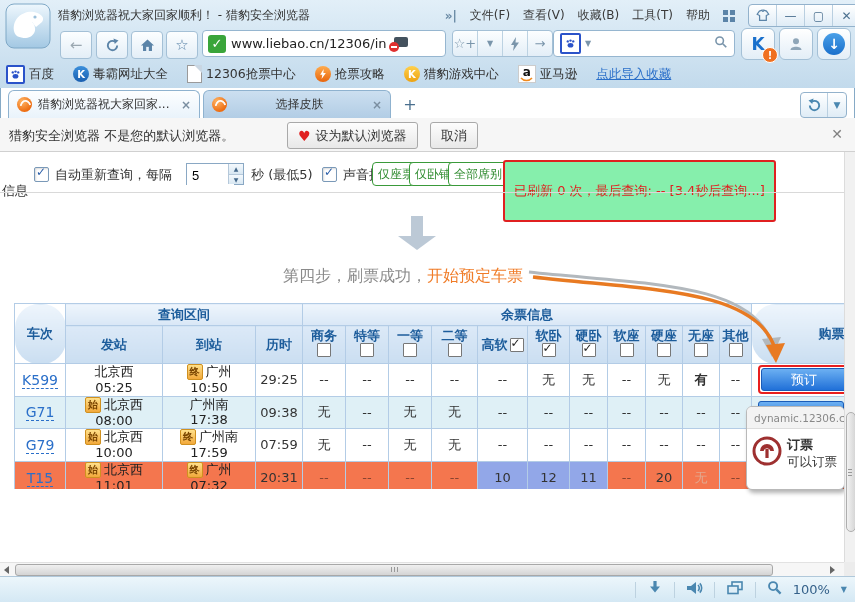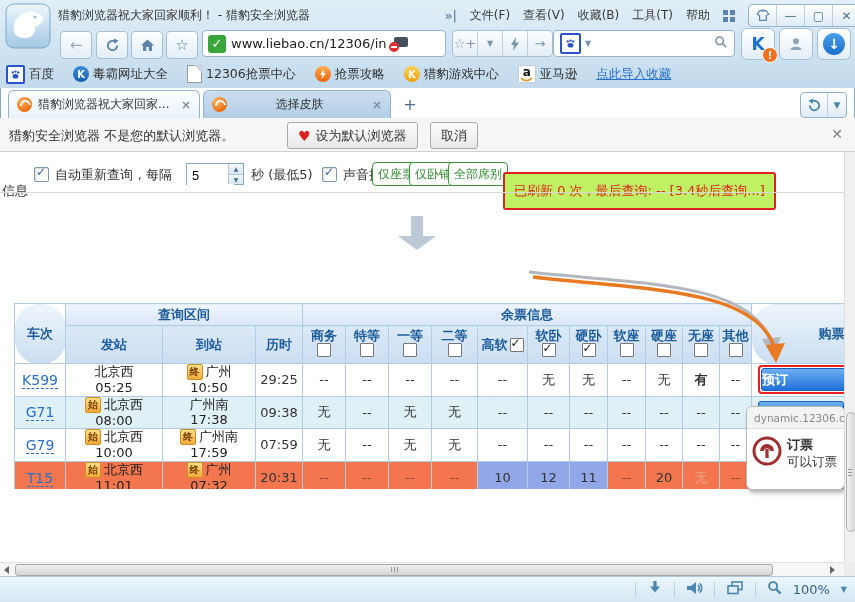--- a/index.html
+++ b/index.html
@@ -101,22 +101,22 @@
   .cb.on::after{content:"✓";position:absolute;left:1px;top:-3px;font-size:12px;font-weight:bold;color:#2b5ea8;}
   .spin{position:absolute;left:186px;top:11px;width:58px;height:22px;border:1px solid #8aa8c4;background:#fff;box-sizing:border-box;}
   .spin input{position:absolute;left:0;top:0;width:40px;height:100%;border:none;outline:none;font-size:13px;padding-left:5px;}
   .spin .arrows{position:absolute;right:0;top:0;width:14px;height:100%;border-left:1px solid #b5c8da;
       display:flex;flex-direction:column;}
   .spin .arrows span{flex:1;display:flex;align-items:center;justify-content:center;font-size:6px;color:#44688a;
       background:linear-gradient(#f4f9fd,#d8e7f2);}
   .spin .arrows span:first-child{border-bottom:1px solid #b5c8da;}
   .gbtn{position:absolute;top:10px;height:24px;box-sizing:border-box;border:1px solid #3a9a3a;border-radius:4px;
       color:#2e8b2e;font-size:12px;padding:0 5px;display:flex;align-items:center;background:#fff;}
-  .red-status{position:absolute;left:503px;top:20px;height:26px;border:2px solid #e02020;border-radius:3px;
-      color:#e02020;font-size:13px;display:flex;align-items:center;padding:4px 9px;white-space:nowrap;background:#bef264;}
+  .red-status{position:absolute;left:503px;top:8px;height:26px;border:2px solid #e02020;border-radius:3px;
+      color:#e02020;font-size:13px;display:flex;align-items:center;padding:16px 9px;white-space:nowrap;background:#86efac;}
   .q-divider{position:absolute;left:0;top:40px;width:855px;height:1px;background:#d9d9d9;}
   
   .darr-stem{position:absolute;left:411px;top:64px;width:12px;height:20px;background:#bcc9d6;}
   .darr-head{position:absolute;left:398px;top:84px;width:0;height:0;border-left:19px solid transparent;
       border-right:19px solid transparent;border-top:14px solid #bcc9d6;}
   .step-text{position:absolute;left:283px;top:114px;font-size:16px;white-space:nowrap;}
   .step-gray{color:#8a8a8a;}
   .step-orange{color:#f07c28;}
   .curve-svg{position:absolute;left:0;top:0;width:855px;height:426px;pointer-events:none;z-index:6;}
   
@@ -142,22 +142,22 @@
       background:linear-gradient(#ffe08a,#f2a93b);border:1px solid #cf9020;border-radius:2px;margin-right:3px;
       text-align:center;vertical-align:1px;}
   td.dash{color:#4a4a4a;}
   td.none{color:#b6c0ca;}
   td.avail{color:#2e8b2e;font-weight:bold;}
   td.num{color:#1a1a2e;}
   .tt tbody td.hot{background:#92a7e8 !important;}
   .tt tbody tr.sel td.dash{color:#8a4430;}
   .tt tbody tr.sel td.none{color:#e2a88f;}
   td.buycell{text-align:left;padding-left:6px;}
-  .bookbtn{display:inline-block;width:84px;height:21px;line-height:21px;color:#fff;font-size:13px;
-      background:linear-gradient(#6cb0f2,#2070d8);border:1px solid #1a5cb8;border-radius:3px;vertical-align:middle;font-weight:bold;}
+  .bookbtn{display:inline-block;width:84px;height:21px;line-height:21px;text-align:center;color:#fff;font-size:13px;
+      background:linear-gradient(#6cb0f2,#2070d8);border:1px solid #1a5cb8;border-radius:3px;vertical-align:middle;}
   .redbox{display:inline-block;border:2px solid #e81f1f;border-radius:4px;padding:1px;line-height:0;vertical-align:middle;}
   
   .tooltip{position:absolute;left:746px;top:254px;width:97px;height:82px;background:#fff;border:1px solid #b9b9b9;
       border-radius:6px;box-shadow:2px 3px 4px rgba(0,0,0,.3);z-index:10;overflow:hidden;}
   .tt-head{height:21px;background:#f3f3f3;border-bottom:1px solid #ddd;font-size:10.5px;color:#888;
       display:flex;align-items:center;padding:0 7px;white-space:nowrap;}
   .tt-body{display:flex;align-items:center;gap:5px;padding:7px 5px;}
   .tt-title{font-size:13px;font-weight:bold;color:#333;line-height:1.35;}
   .tt-desc{font-size:12.5px;color:#333;line-height:1.35;white-space:nowrap;}
   
@@ -395,20 +395,23 @@
     <span class="q-label" style="left:343px;top:14px;">声音提示</span>
     <span class="gbtn" style="left:372px;">仅座票</span>
     <span class="gbtn" style="left:409px;">仅卧铺</span>
     <span class="gbtn" style="left:448px;">全部席别</span>
     <span class="red-status">已刷新 0 次，最后查询: -- [3.4秒后查询...]</span>
     <div class="q-divider"></div>
 
     <div class="darr-stem"></div>
     <div class="darr-head"></div>
 
+    <div class="step-text">
+      <span class="step-gray">第四步，刷票成功，</span><span class="step-orange">开始预定车票</span>
+    </div>
 
     <div class="tablewrap">
       <table class="tt">
         <colgroup>
           <col style="width:51px">
             <col style="width:97px">
             <col style="width:93px">
             <col style="width:47px">
           <col style="width:43px">
             <col style="width:43px">

